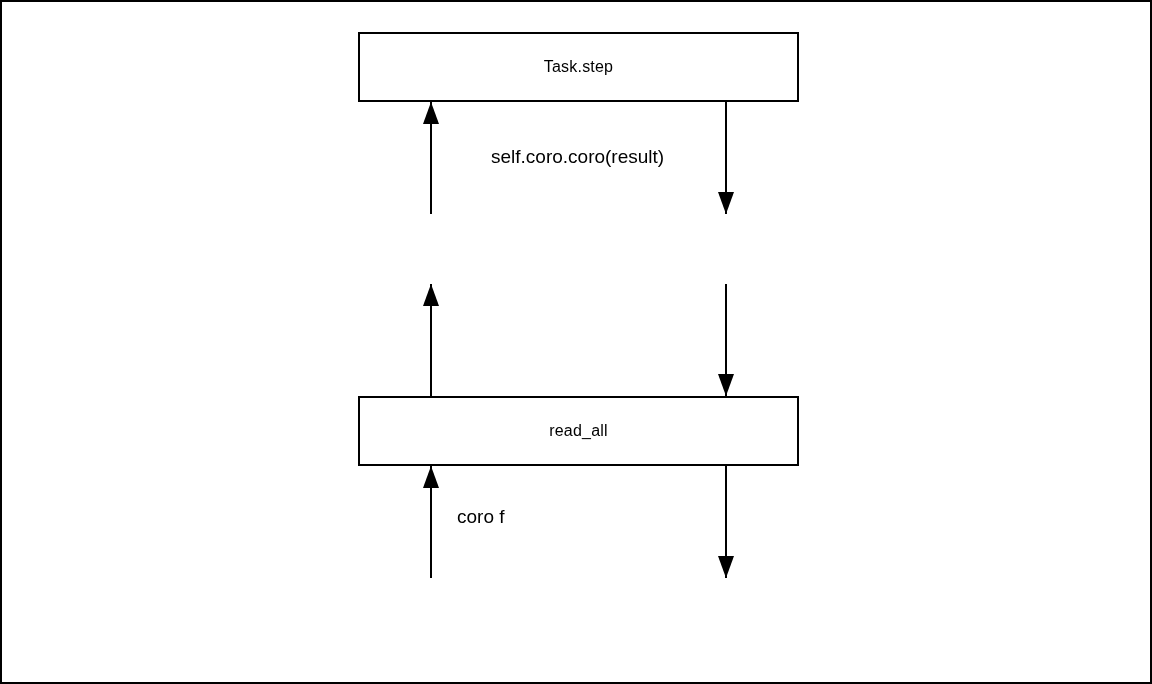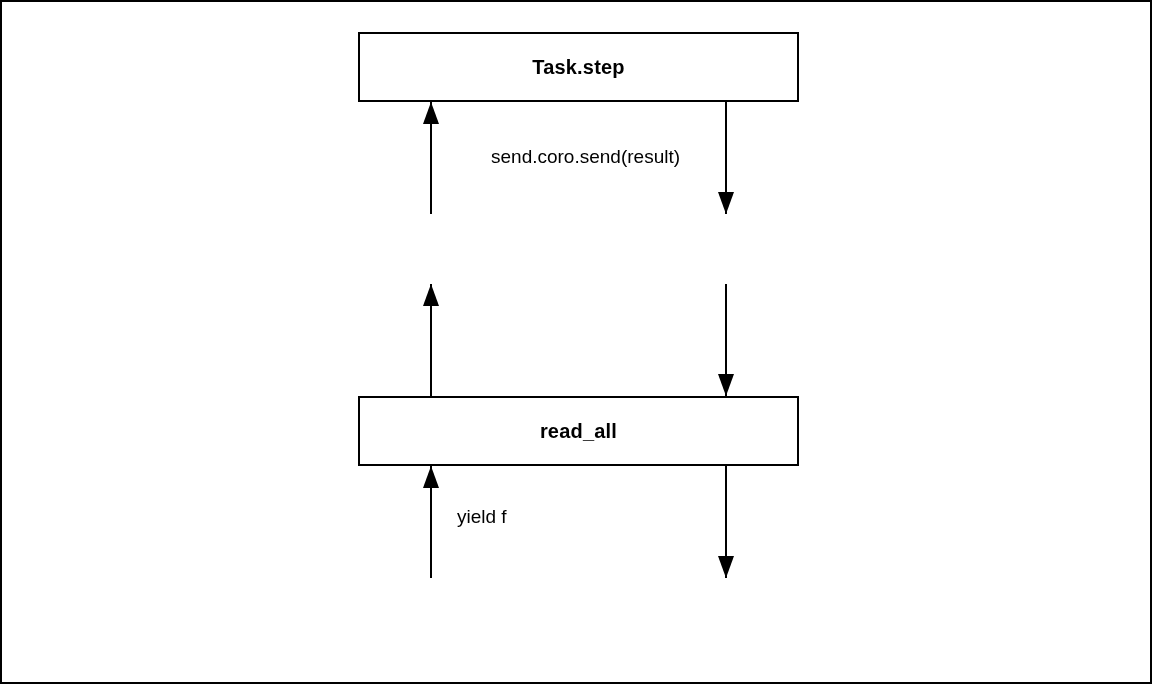--- a/index.html
+++ b/index.html
@@ -24,22 +24,22 @@
     width: 441px;
     height: 70px;
     box-sizing: border-box;
     border: 2px solid #000000;
     background: #ffffff;
     display: flex;
     align-items: center;
     justify-content: center;
   }
   .node-label {
-    font-size: 20px;
-    font-weight: bold;
+    font-size: 16px;
+    font-weight: normal;
     letter-spacing: 0.2px;
   }
   .node-1 { top: 30px; }
   .node-2 { top: 212px; }
   .node-3 { top: 394px; }
   .node-4 { top: 576px; }
 
   .arrow {
     position: absolute;
     width: 16px;
@@ -120,16 +120,16 @@
 
   <div class="arrow up row-3">
     <div class="shaft"></div>
     <div class="head head-up"></div>
   </div>
   <div class="arrow down row-3">
     <div class="shaft"></div>
     <div class="head head-down"></div>
   </div>
 
-  <div class="edge-label edge-label-1">send.coro.send(result)</div>
-  <div class="edge-label edge-label-2">yield f</div>
+  <div class="edge-label edge-label-1">self.coro.coro(result)</div>
+  <div class="edge-label edge-label-2">coro f</div>
 
 </div>
 
 </body></html>

